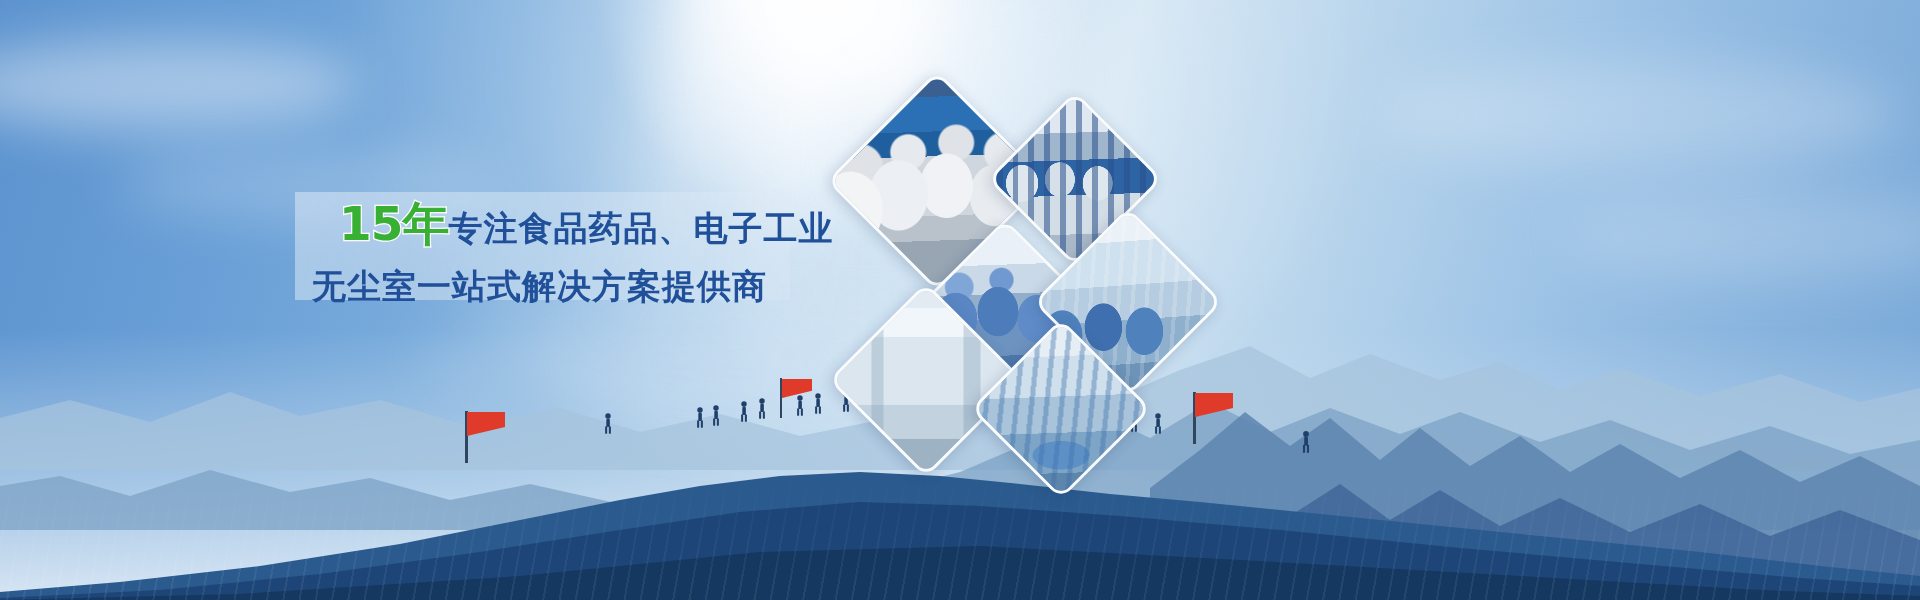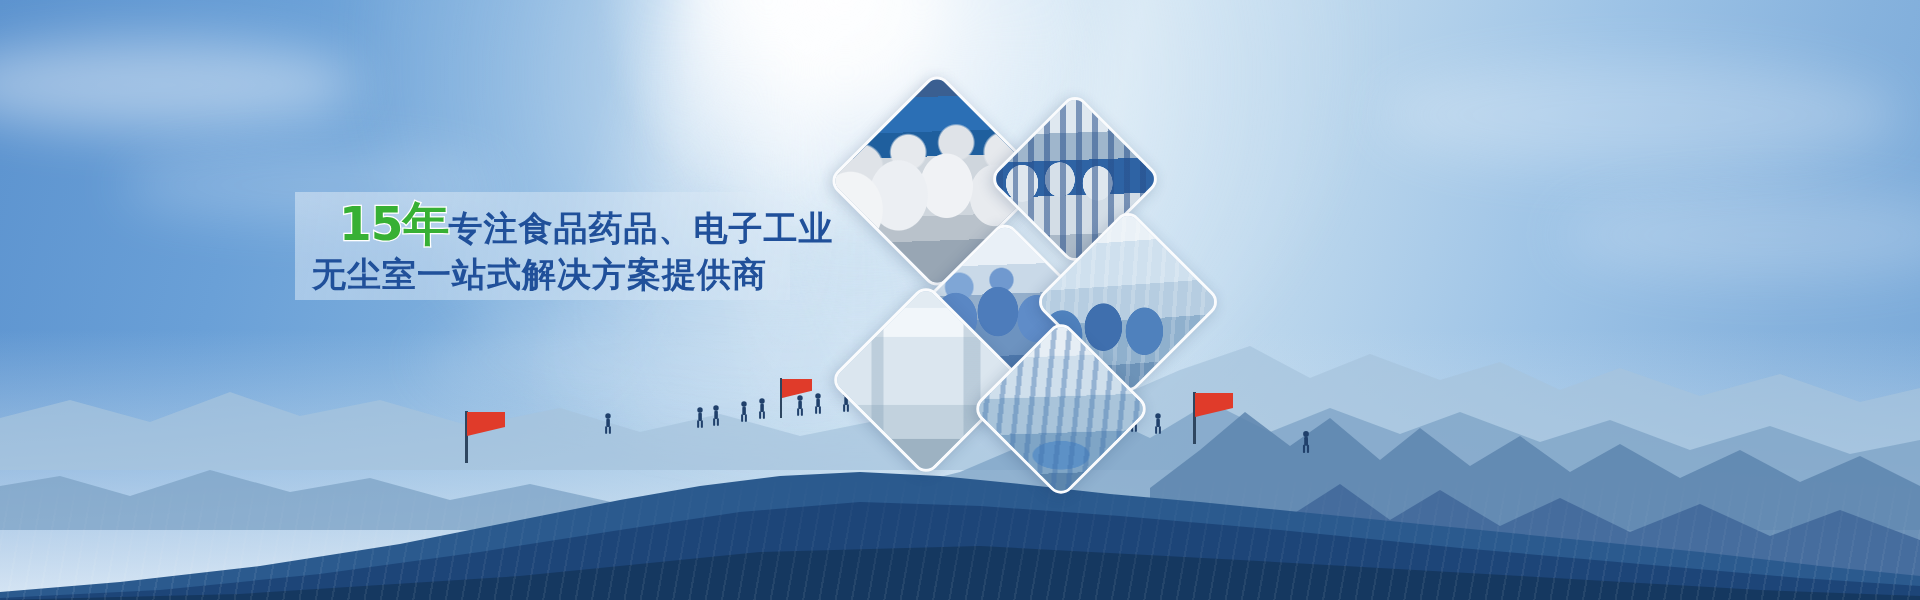--- a/index.html
+++ b/index.html
@@ -137,21 +137,21 @@
     color:#20509a;
     letter-spacing:1px;
   }
   .line2{
     font-family:"DejaVu Sans","Liberation Sans",sans-serif;
     font-size:34px;
     font-weight:bold;
     color:#20509a;
     letter-spacing:1px;
     display:block;
-    margin-top:4px;
+    margin-top:16px;
   }
 
   
   .collage{
     position:absolute;
     left:845px;top:95px;
     width:430px;height:370px;
   }
   .dia{
     position:absolute;

